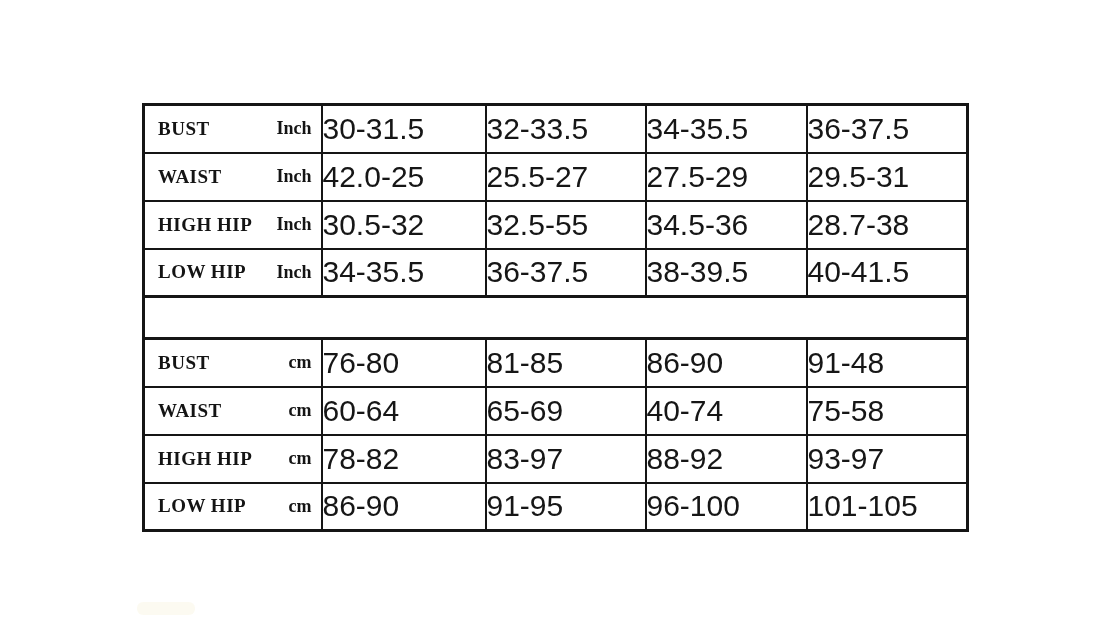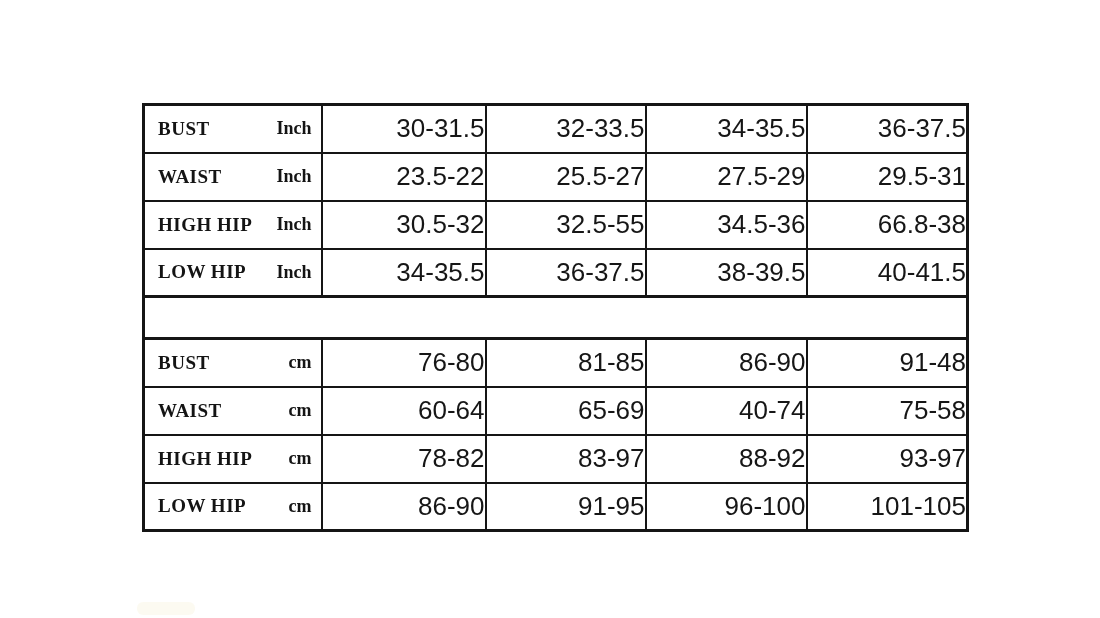--- a/index.html
+++ b/index.html
@@ -64,23 +64,23 @@
     font-weight: 700;
     font-size: 19px;
     letter-spacing: 0.5px;
     white-space: nowrap;
   }
   .unit-label {
     font-weight: 700;
     font-size: 18px;
   }
   td.val {
-    text-align: right;
+    text-align: left;
     font-family: "Liberation Sans", sans-serif;
-    font-size: 26px;
+    font-size: 30px;
     color: #161616;
     white-space: nowrap;
   }
 
   
   tr.spacer td {
     height: 42px;
     border-left: none;
     border-right: none;
     border-top: 3px solid #151515;
@@ -127,37 +127,37 @@
         <td class="val">36-37.5</td>
       </tr>
 
       <tr class="mrow">
         <td class="label-cell">
           <div class="label-wrap">
             <span class="row-label">WAIST</span>
             <span class="unit-label">Inch</span>
           </div>
         </td>
-        <td class="val">23.5-22</td>
+        <td class="val">42.0-25</td>
         <td class="val">25.5-27</td>
         <td class="val">27.5-29</td>
         <td class="val">29.5-31</td>
       </tr>
 
       <tr class="mrow">
         <td class="label-cell">
           <div class="label-wrap">
             <span class="row-label">HIGH HIP</span>
             <span class="unit-label">Inch</span>
           </div>
         </td>
         <td class="val">30.5-32</td>
         <td class="val">32.5-55</td>
         <td class="val">34.5-36</td>
-        <td class="val">66.8-38</td>
+        <td class="val">28.7-38</td>
       </tr>
 
       <tr class="mrow">
         <td class="label-cell">
           <div class="label-wrap">
             <span class="row-label">LOW HIP</span>
             <span class="unit-label">Inch</span>
           </div>
         </td>
         <td class="val">34-35.5</td>

